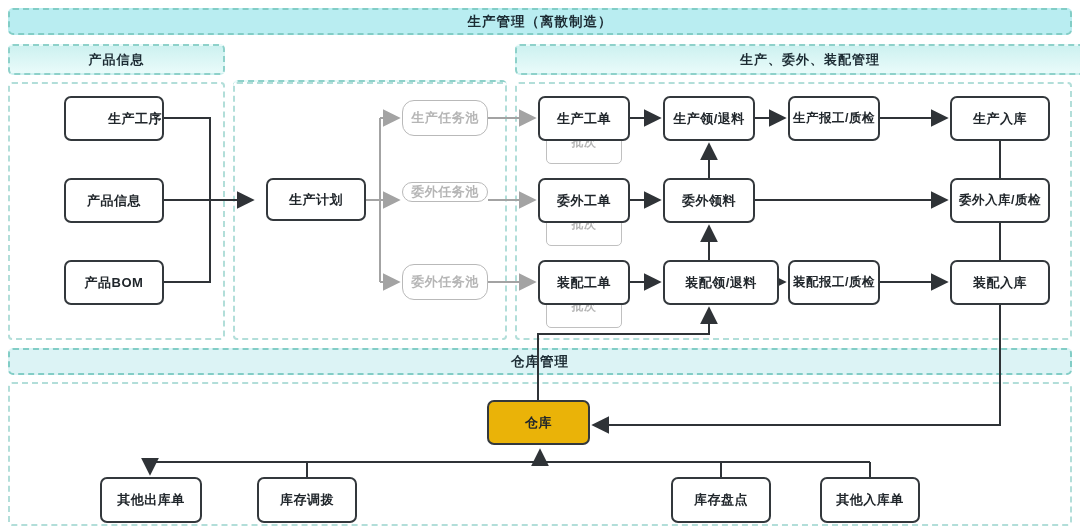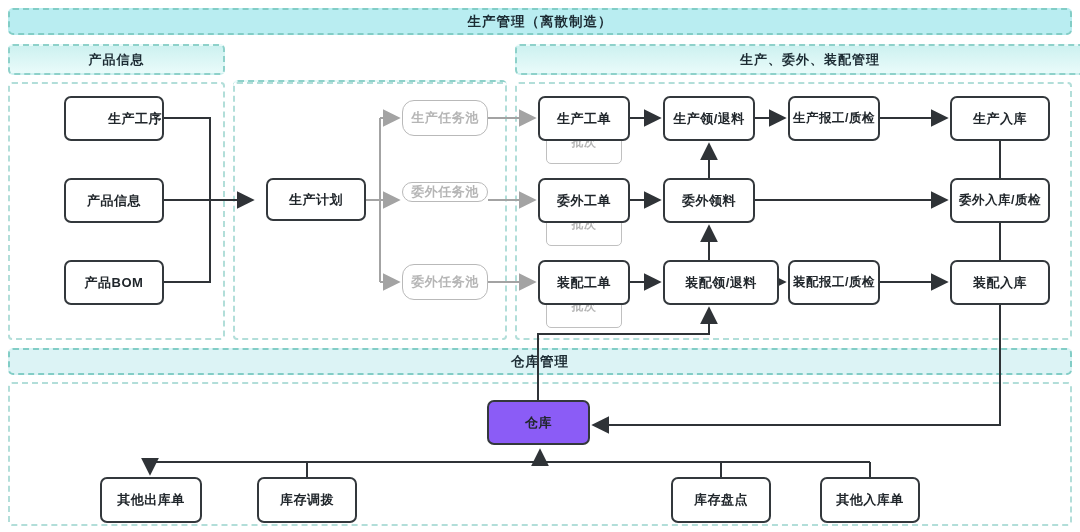--- a/index.html
+++ b/index.html
@@ -20,21 +20,21 @@
           background:#ffffff;z-index:0;}
 
   
   .node{position:absolute;box-sizing:border-box;background:#ffffff;
         border:2px solid #33383c;border-radius:7px;
         display:flex;align-items:center;justify-content:center;
         font-size:13px;font-weight:600;color:#20262b;z-index:3;letter-spacing:0.5px;}
   .node.gray{border:1.5px solid #b9b9b9;color:#b5b5b5;font-weight:700;z-index:2;border-radius:12px;}
   .node.batch{border:1.5px solid #c0c0c0;color:#b5b5b5;font-size:12px;font-weight:600;
         border-radius:0 0 5px 5px;z-index:1;align-items:flex-end;padding-bottom:12px;}
-  .node.cyan{background:#8b5cf6;}
+  .node.cyan{background:#eab308;}
 
   svg.wires{position:absolute;left:0;top:0;z-index:1;pointer-events:none;}
 </style>
 </head>
 <body>
 
 <div class="stage">
 
   <div class="banner top">
     <span>生产管理（离散制造）</span>

